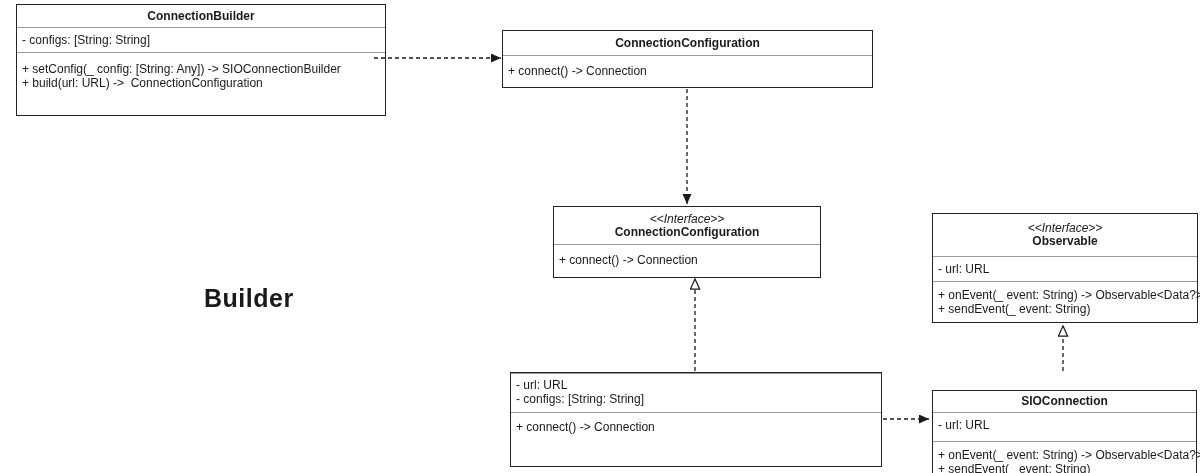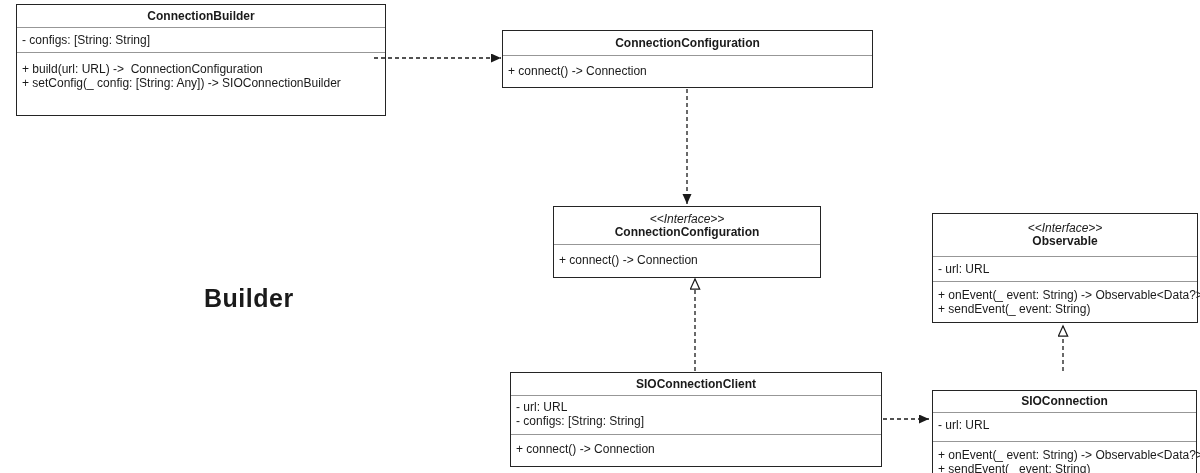--- a/index.html
+++ b/index.html
@@ -64,22 +64,22 @@
 <body>
 
 <div id="canvas">
 
   <div class="uml-box" style="left:16px;top:4px;width:370px;height:112px;">
     <div class="uml-title" style="height:22px;">ConnectionBuilder</div>
     <div class="uml-section" style="height:25px;padding-top:5px;">
       <div class="uml-line">- configs: [String: String]</div>
     </div>
     <div class="uml-section grow" style="padding-top:9px;">
+      <div class="uml-line">+ setConfig(_ config: [String: Any]) -&gt; SIOConnectionBuilder</div>
       <div class="uml-line">+ build(url: URL) -&gt;  ConnectionConfiguration</div>
-      <div class="uml-line">+ setConfig(_ config: [String: Any]) -&gt; SIOConnectionBuilder</div>
     </div>
   </div>
 
   <div class="uml-box" style="left:502px;top:30px;width:371px;height:58px;">
     <div class="uml-title" style="height:24px;">ConnectionConfiguration</div>
     <div class="uml-section grow" style="padding-top:8px;">
       <div class="uml-line">+ connect() -&gt; Connection</div>
     </div>
   </div>
 
@@ -101,21 +101,20 @@
     <div class="uml-section" style="height:25px;padding-top:5px;">
       <div class="uml-line">- url: URL</div>
     </div>
     <div class="uml-section grow" style="padding-top:6px;">
       <div class="uml-line">+ onEvent(_ event: String) -&gt; Observable&lt;Data?&gt;</div>
       <div class="uml-line">+ sendEvent(_ event: String)</div>
     </div>
   </div>
 
   <div class="uml-box" style="left:510px;top:372px;width:372px;height:95px;">
-    <div class="uml-title" style="height:22px;">SIOConnectionClient</div>
     <div class="uml-section" style="height:39px;padding-top:4px;">
       <div class="uml-line">- url: URL</div>
       <div class="uml-line">- configs: [String: String]</div>
     </div>
     <div class="uml-section grow" style="padding-top:7px;">
       <div class="uml-line">+ connect() -&gt; Connection</div>
     </div>
   </div>
 
   <div class="uml-box" style="left:932px;top:372px;width:265px;height:95px;margin-top:18px;">

